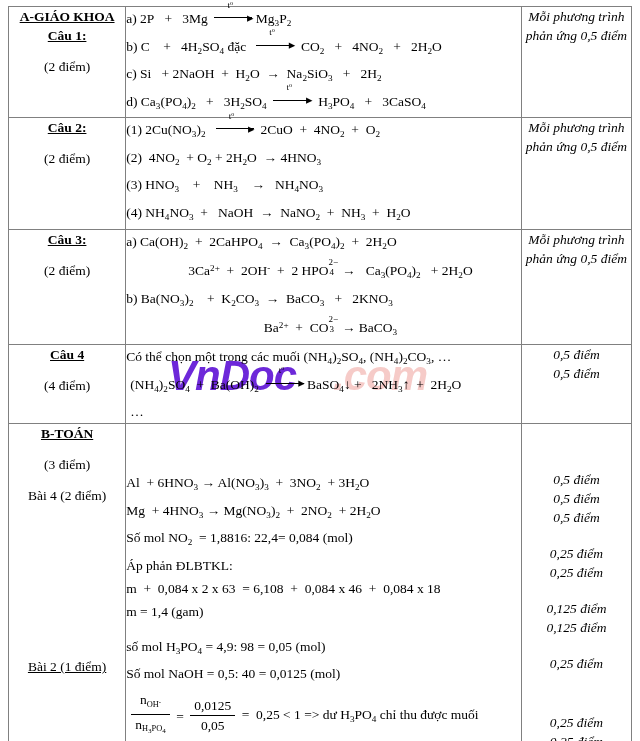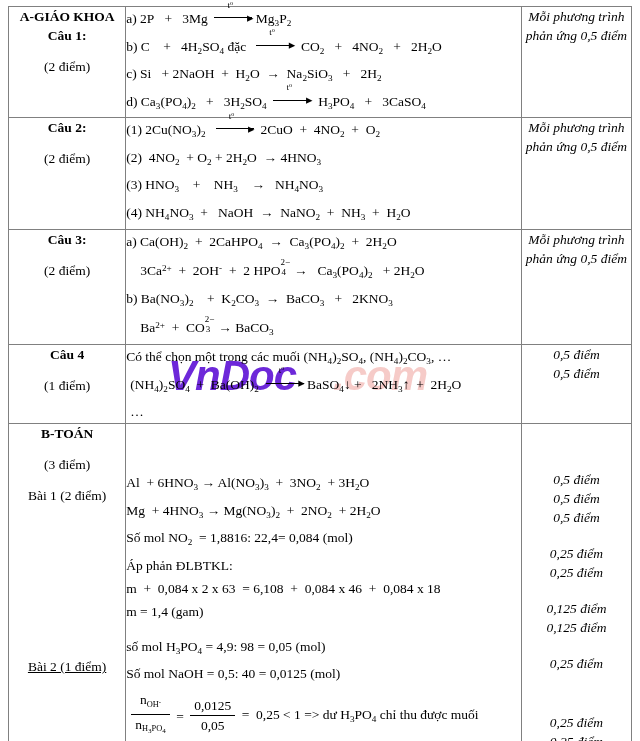--- a/index.html
+++ b/index.html
@@ -62,20 +62,21 @@
 
   
   .labelcell {
     text-align: center;
     padding-top: 5px;
     font-size: 13.5px;
     line-height: 19px;
   }
   .labelcell .hdr {
     font-weight: bold;
+    text-decoration: underline;
     display: block;
     white-space: nowrap;
   }
   .labelcell .sub {
     display: block;
     white-space: nowrap;
     margin-top: 12px;
   }
   .labelcell .spaced {
     display: block;
@@ -86,21 +87,21 @@
   
   .bodycell {
     padding: 4px 0 3px 6px;
     font-size: 13.5px;
     line-height: 23px;
   }
   .bodycell .ln {
     display: block;
     white-space: nowrap;
   }
-  .bodycell .ind { padding-left: 14px; }
+  .bodycell .ind { padding-left: 14px; text-align: center; }
   .bodycell .ind2 { padding-left: 4px; }
 
   
   .scorecell {
     text-align: center;
     padding-top: 5px;
     font-size: 13.5px;
     line-height: 19px;
   }
   .scorecell .ln {
@@ -265,38 +266,38 @@
     </td>
     <td class="scorecell">
       <span class="ln">Mỗi phương trình</span>
       <span class="ln">phản ứng 0,5 điểm</span>
     </td>
   </tr>
 
   <tr>
     <td class="labelcell" style="height:66px">
       <span class="hdr">Câu 4</span>
-      <span class="sub">(1 điểm)</span>
+      <span class="sub">(4 điểm)</span>
     </td>
     <td class="bodycell">
       <span class="ln">Có thể chọn một trong các muối (NH<sub>4</sub>)<sub>2</sub>SO<sub>4</sub>, (NH<sub>4</sub>)<sub>2</sub>CO<sub>3</sub>, …</span>
       <span class="ln ind2">(NH<sub>4</sub>)<sub>2</sub>SO<sub>4</sub>&nbsp; +&nbsp; Ba(OH)<sub>2</sub>&nbsp;&nbsp;<span class="rxn"><span class="t">t<sup>o</sup></span><span class="bar"></span><span class="head">▸</span></span>&nbsp;BaSO<sub>4</sub>↓&nbsp;+&nbsp;&nbsp; 2NH<sub>3</sub>↑&nbsp; +&nbsp; 2H<sub>2</sub>O</span>
       <span class="ln ind2">…</span>
     </td>
     <td class="scorecell">
       <span class="ln">0,5 điểm</span>
       <span class="ln">0,5 điểm</span>
     </td>
   </tr>
 
   <tr>
     <td class="labelcell">
       <span class="hdr">B-TOÁN</span>
       <span class="sub">(3 điểm)</span>
-      <span class="sub">Bài 1 (2 điểm)</span>
+      <span class="sub">Bài 4 (2 điểm)</span>
       <span class="spaced" style="height:152px;display:block"></span>
       <span class="spaced">Bài 2 (1 điểm)</span>
     </td>
     <td class="bodycell">
       <span class="ln" style="height:47px;display:block"></span>
       <span class="ln">Al&nbsp; + 6HNO<sub>3</sub> → Al(NO<sub>3</sub>)<sub>3</sub>&nbsp; +&nbsp; 3NO<sub>2</sub>&nbsp; + 3H<sub>2</sub>O</span>
       <span class="ln">Mg&nbsp; + 4HNO<sub>3</sub> → Mg(NO<sub>3</sub>)<sub>2</sub>&nbsp; +&nbsp; 2NO<sub>2</sub>&nbsp; + 2H<sub>2</sub>O</span>
       <span class="ln">Số mol NO<sub>2</sub>&nbsp; = 1,8816: 22,4= 0,084 (mol)</span>
       <span class="ln">Áp phản ĐLBTKL:</span>
       <span class="ln">m&nbsp; +&nbsp; 0,084 x 2 x 63&nbsp; = 6,108&nbsp; +&nbsp; 0,084 x 46&nbsp; +&nbsp; 0,084 x 18</span>

